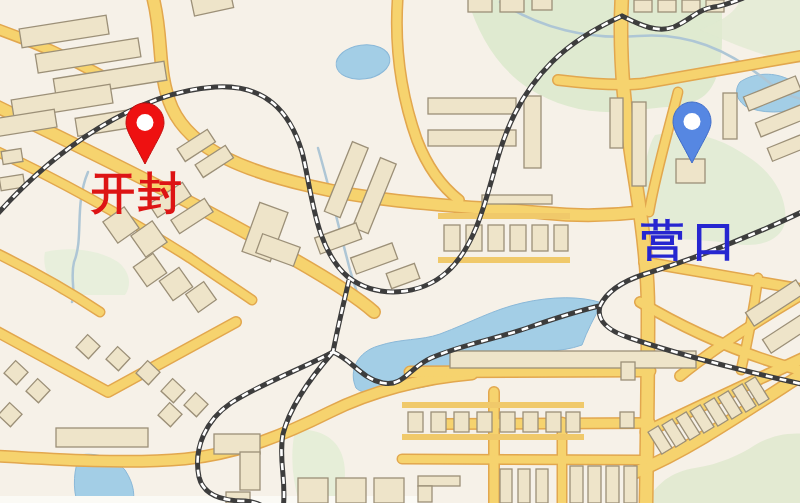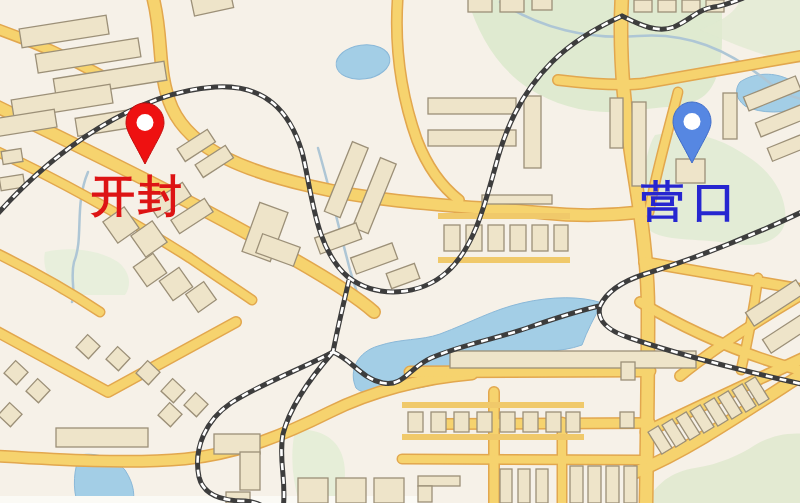--- a/index.html
+++ b/index.html
@@ -6,21 +6,21 @@
   .stage{
     position:relative;width:800px;height:503px;overflow:hidden;
     font-family:"Liberation Sans","DejaVu Sans",sans-serif;
     background:#f6f1e8;
   }
   .map-svg{position:absolute;left:0;top:0;width:800px;height:503px;display:block;}
   .marker{position:absolute;width:46px;height:70px;}
   .marker svg{display:block;width:100%;height:100%;}
   .marker-label{
     position:absolute;font-weight:700;white-space:nowrap;
-    font-family:Liberation Sans, sans-serif;
+    font-family:Liberation Mono, monospace;
     text-shadow:0 0 1px rgba(255,255,255,0.25);
     line-height:1;
   }
   .origin-label{left:91px;top:174px;font-size:44px;letter-spacing:3px;}
   .destination-label{left:641px;top:180px;font-size:43px;letter-spacing:9px;}
   .banner{
     position:absolute;left:0;top:290px;width:800px;height:66px;
     display:flex;align-items:center;box-sizing:border-box;padding:0 10px 0 17px;
   }
   .banner-text{
@@ -278,16 +278,16 @@
     </svg>
   </div>
   <div class="marker-label origin-label" style="color: rgb(221, 20, 20);">开封</div>
 
   <div class="marker" style="left:669px;top:99px;">
     <svg viewBox="0 0 46 70" xmlns="http://www.w3.org/2000/svg">
       <path class="pin-body" d="M23,3 C33.5,3 42,11.5 42,22.5 C42,31 36,38.5 23,64 C10,38.5 4,31 4,22.5 C4,11.5 12.5,3 23,3 Z" fill="#5687e2" stroke="#3f6cc9" stroke-width="1"></path>
       <circle cx="23" cy="22.5" r="8.5" fill="#ffffff"></circle>
     </svg>
   </div>
-  <div class="marker-label destination-label" style="color: rgb(38, 38, 208);">营口</div>
+  <div class="marker-label destination-label" style="color: rgb(38, 38, 208); margin-top: 42px;">营口</div>
 
 
 </div>
 
 </body></html>

